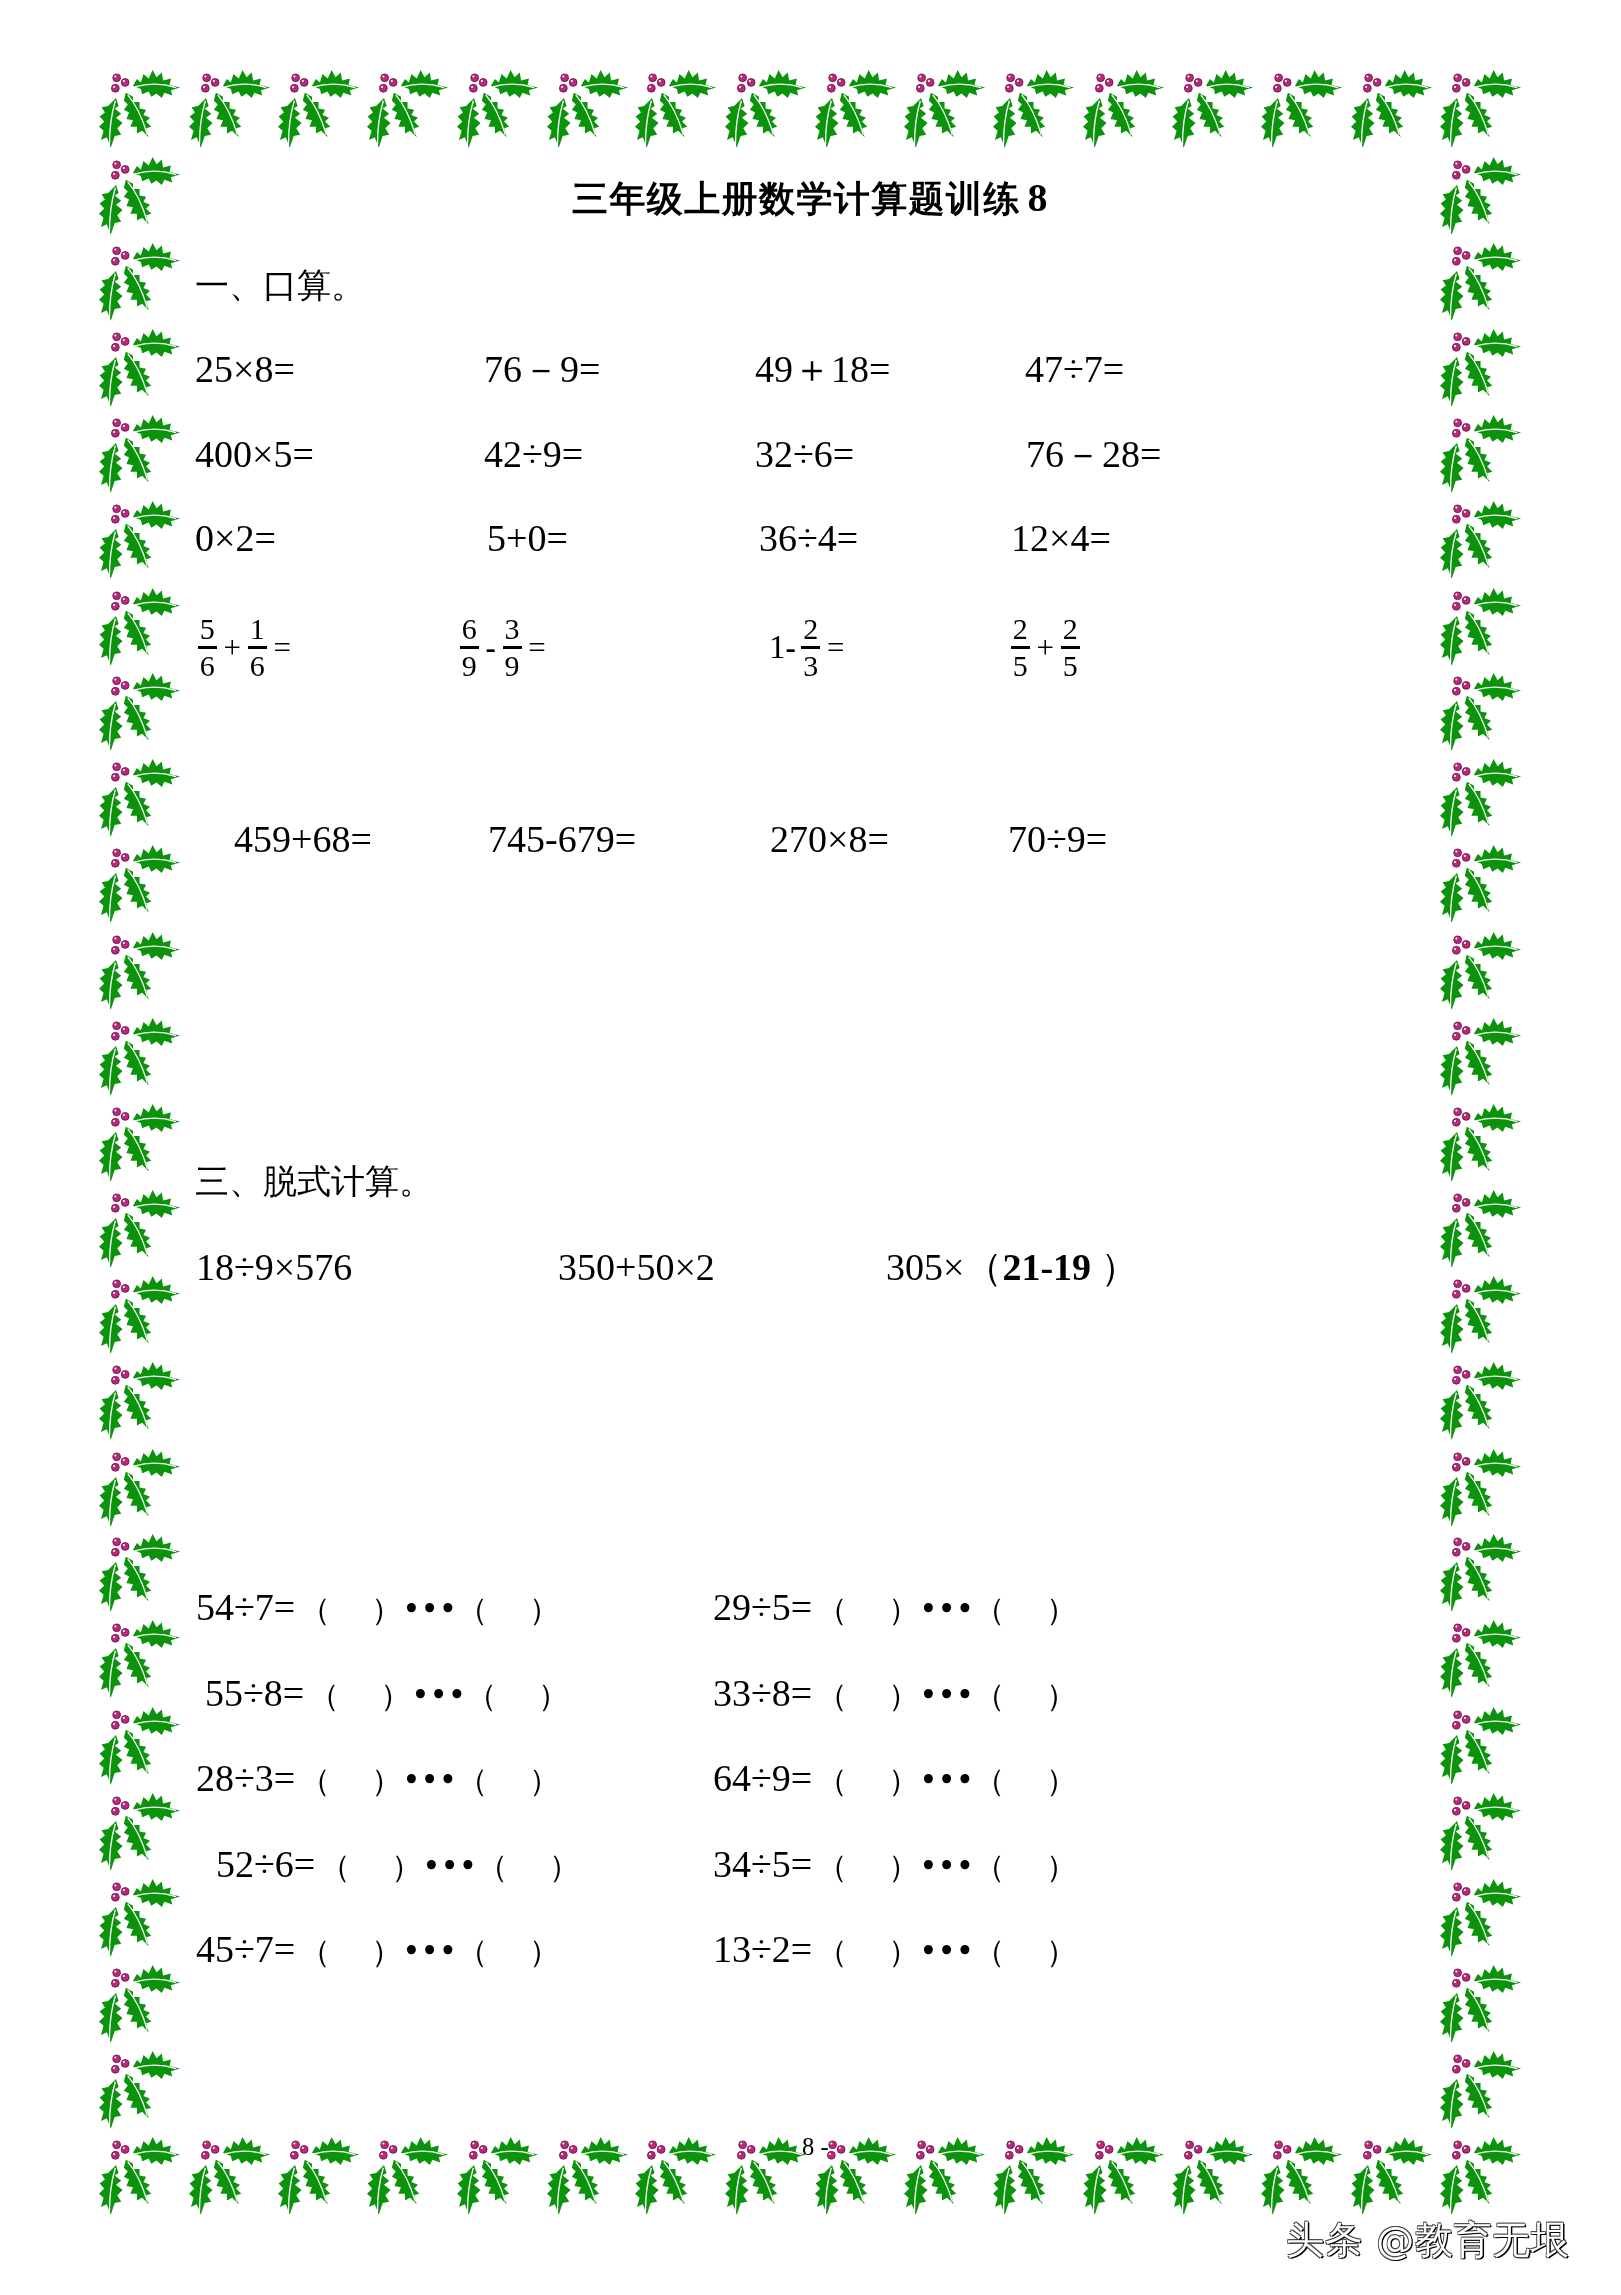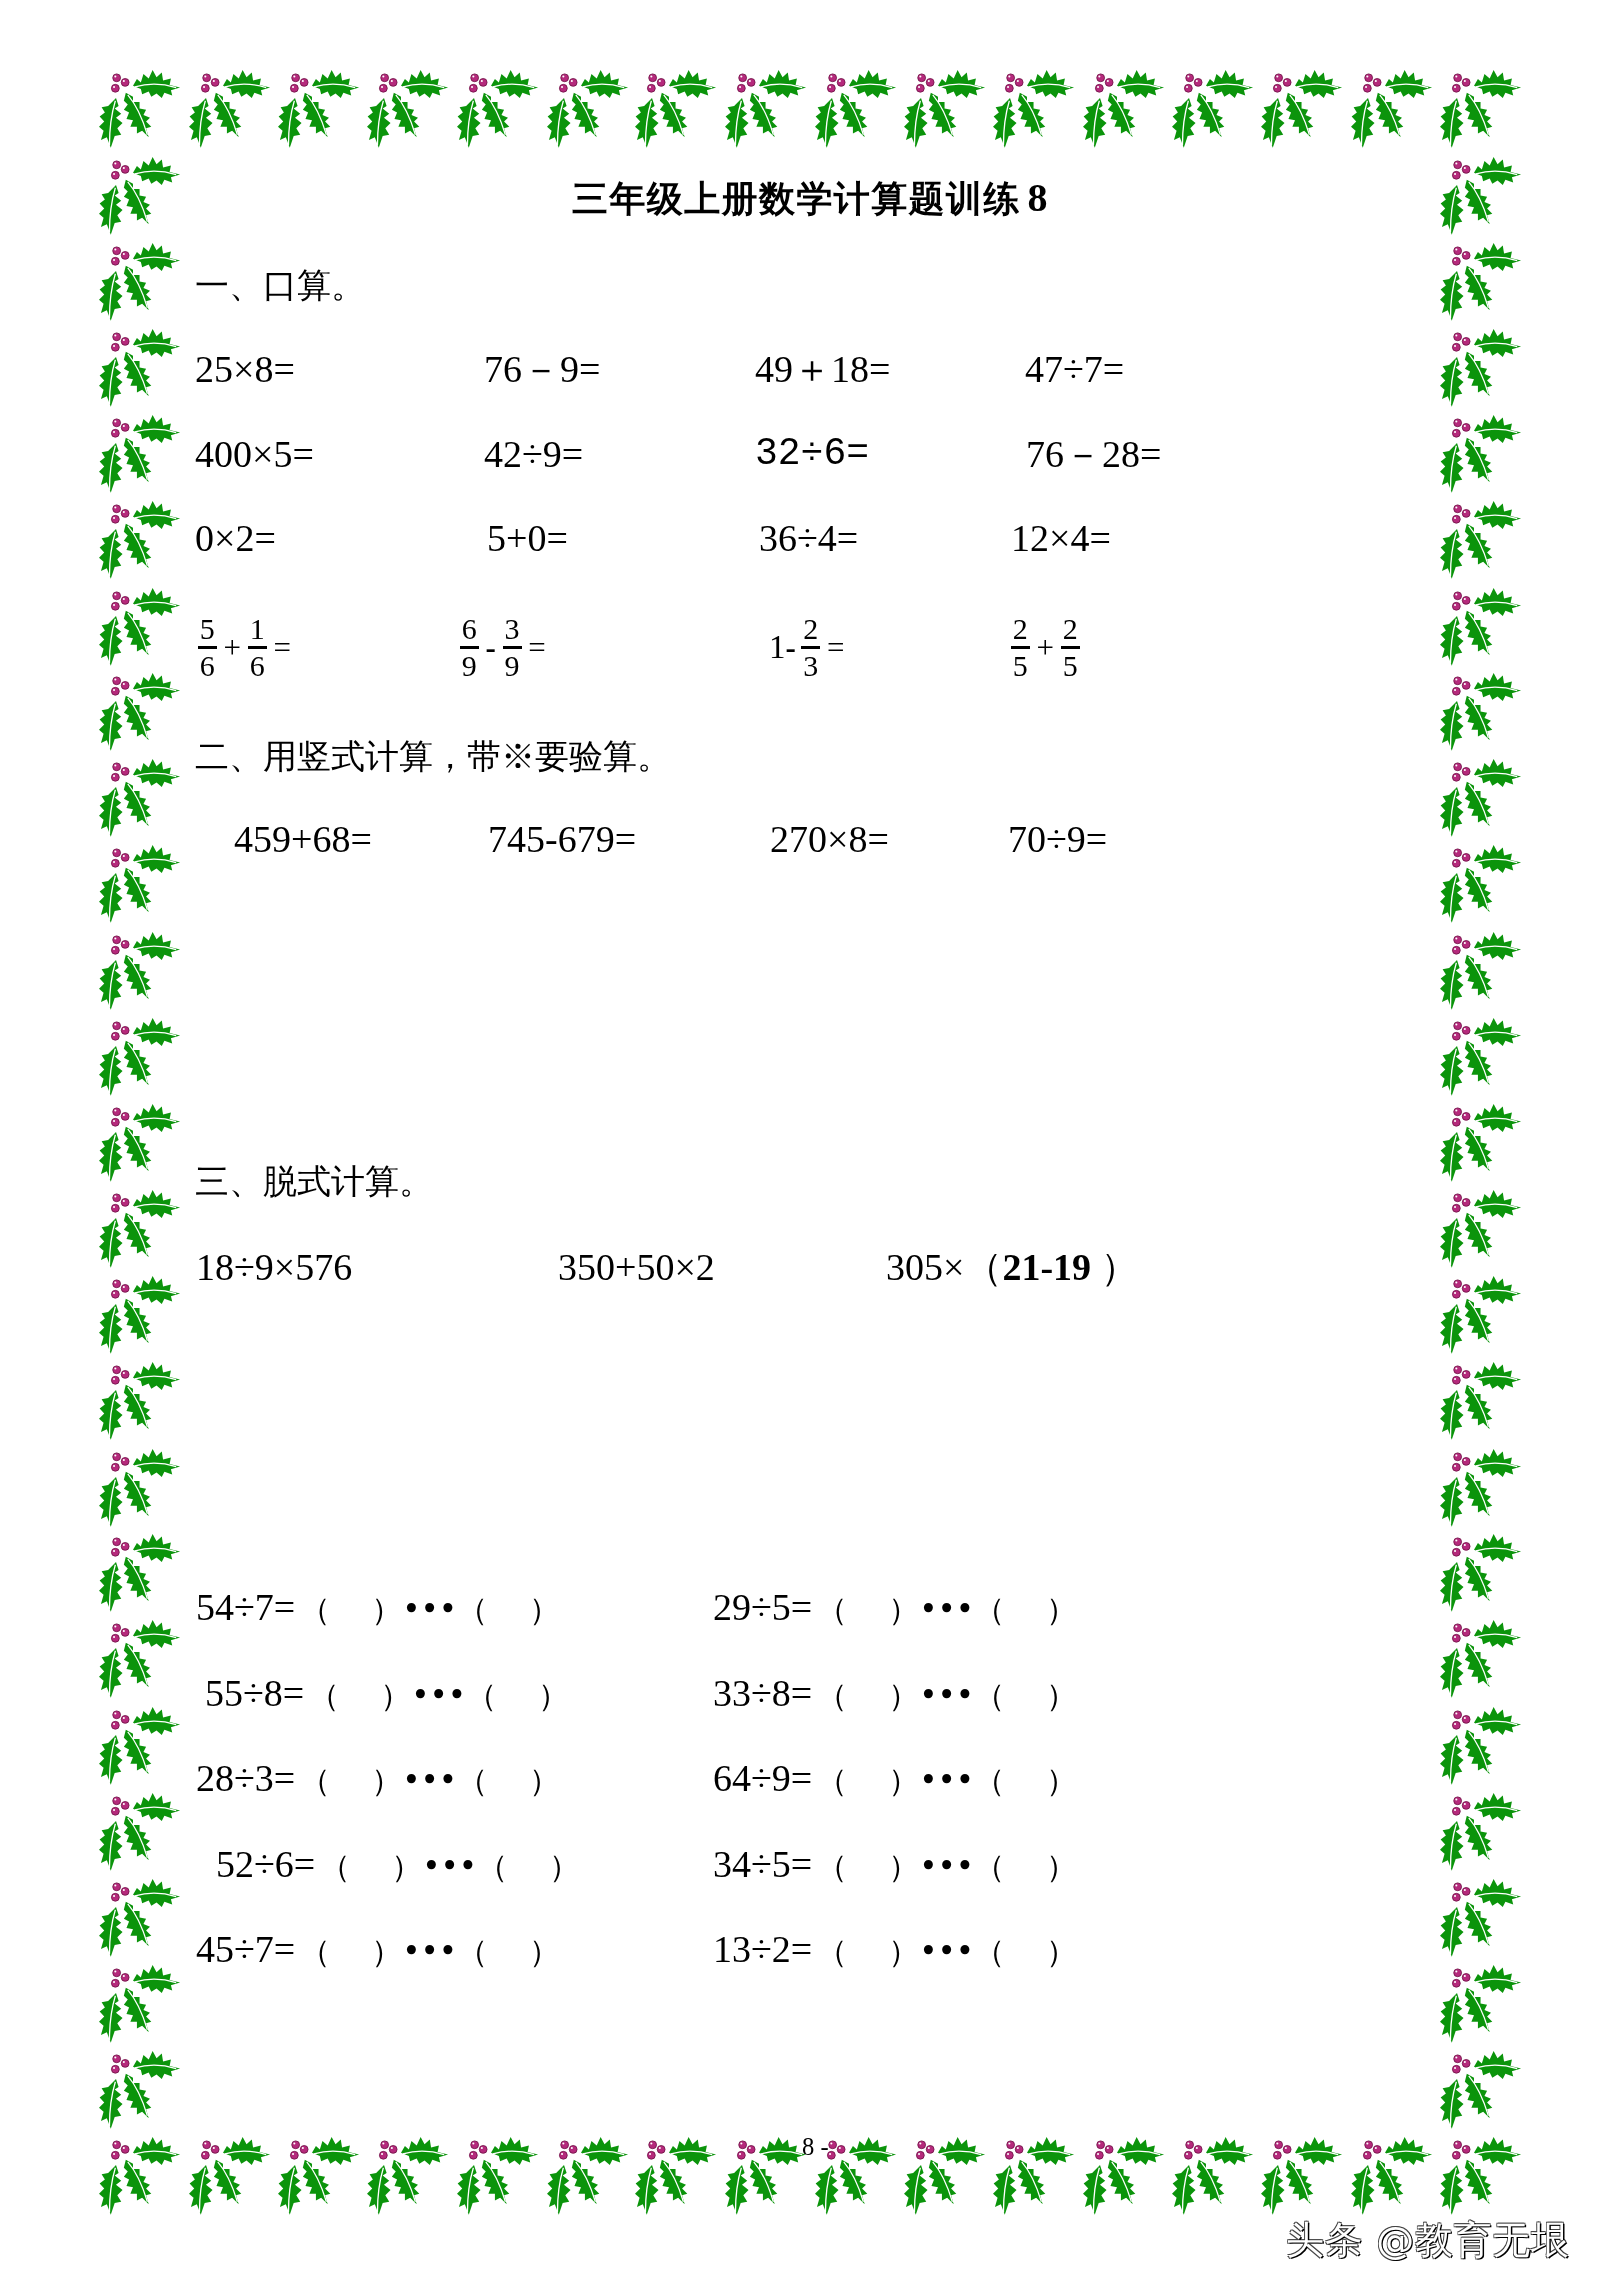--- a/index.html
+++ b/index.html
@@ -1284,21 +1284,21 @@
 
   <div class="heading" style="top:261px;">一、口算。</div>
 
   <div class="expr" style="left:195px; top:345px;">25×8=</div>
   <div class="expr" style="left:484px; top:345px;">76－9=</div>
   <div class="expr" style="left:755px; top:345px;">49＋18=</div>
   <div class="expr" style="left:1025px; top:345px;">47÷7=</div>
 
   <div class="expr" style="left:195px; top:430px;">400×5=</div>
   <div class="expr" style="left:484px; top:430px;">42÷9=</div>
-  <div class="expr" style="left:755px; top:430px;font-family:Liberation Mono, monospace;">32÷6=</div>
+  <div class="expr" style="left:755px; top:430px;">32÷6=</div>
   <div class="expr" style="left:1026px; top:430px;">76－28=</div>
 
   <div class="expr" style="left:195px; top:514px;">0×2=</div>
   <div class="expr" style="left:487px; top:514px;text-align:right;">5+0=</div>
   <div class="expr" style="left:759px; top:514px;">36÷4=</div>
   <div class="expr" style="left:1011px; top:514px;">12×4=</div>
 
   <div class="frac-group" style="left:195px; top:610px;">
     <span class="frac">
         <span class="n">5</span>
@@ -1347,21 +1347,20 @@
         <span class="d">5</span>
       </span>
     <span class="op">+</span>
     <span class="frac">
         <span class="n">2</span>
         <span class="bar"></span>
         <span class="d">5</span>
       </span>
   </div>
 
-  <div class="heading" style="top:732px;">二、用竖式计算，带※要验算。</div>
   <div class="expr" style="left:194px; top:815px;margin-left:40px;">459+68=</div>
   <div class="expr" style="left:488px; top:815px;">745-679=</div>
   <div class="expr" style="left:770px; top:815px;">270×8=</div>
   <div class="expr" style="left:1008px; top:815px;">70÷9=</div>
 
   <div class="heading" style="top:1157px;">三、脱式计算。</div>
   <div class="expr" style="left:196px; top:1243px;">18÷9×576</div>
   <div class="expr" style="left:558px; top:1243px;">350+50×2</div>
   <div class="expr" style="left:886px; top:1243px;"><span>305×（</span><span class="bold-part">21-19</span><span> ）</span></div>
 

